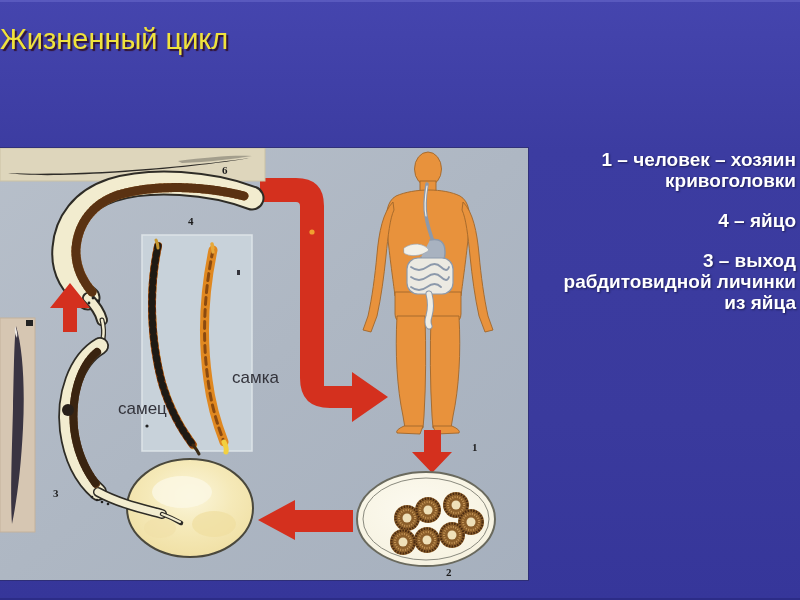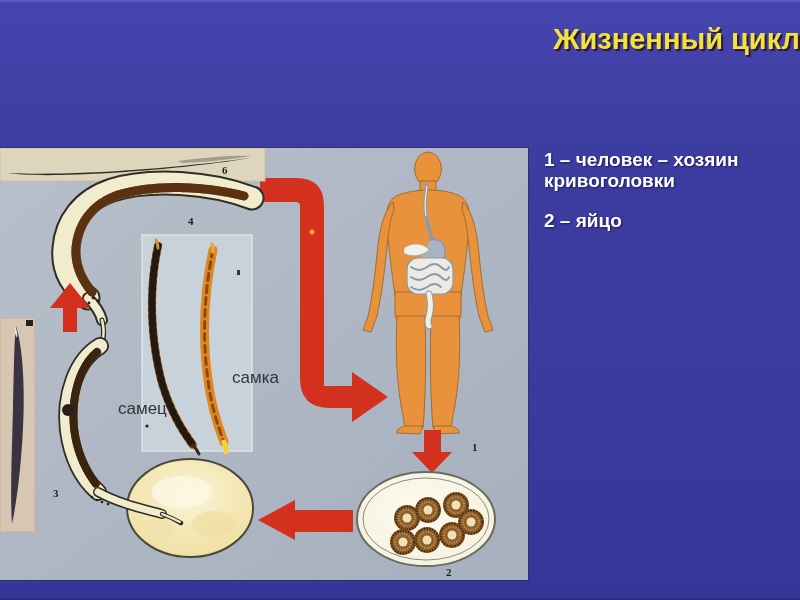--- a/index.html
+++ b/index.html
@@ -4,32 +4,32 @@
 <style>
   html,body{margin:0;padding:0;}
   body{
     width:800px;height:600px;overflow:hidden;position:relative;
     background:linear-gradient(180deg,#4545AE 0%,#3C3CA1 25%,#3A3A9D 70%,#36369A 100%);
     font-family:"Liberation Sans",sans-serif;
   }
   .slide-edge-top{position:absolute;left:0;top:0;width:800px;height:2px;background:#6A6ACC;opacity:.55;}
   .slide-edge-bottom{position:absolute;left:0;bottom:0;width:800px;height:2px;background:#26267C;opacity:.6;}
 
-  .title{position:absolute;left:0;top:22px;width:800px;text-align:right;color:#F0E33C;
-         font-weight:bold;font-size:29px;line-height:34px;
+  .title{position:absolute;left:0;top:22px;width:800px;text-align:left;color:#F0E33C;
+         font-weight:normal;font-size:29px;line-height:34px;
          text-shadow:2px 2px 1px rgba(48,14,38,.9);}
   .title div{white-space:pre;}
 
   .panel{position:absolute;left:0;top:148px;width:528px;height:432px;
          outline:1px solid rgba(40,40,90,.55);}
   .panel svg{display:block;}
 
   .legend{position:absolute;left:544px;top:149px;width:252px;color:#FFFFFF;
           font-weight:bold;font-size:19px;line-height:21px;
-          text-shadow:1px 1px 2px rgba(10,10,40,.6);}
+          text-shadow:1px 1px 2px rgba(10,10,40,.6);text-align:right;}
   .legend p{margin:0 0 19px 0;white-space:pre-line;}
 
   svg text{font-family:"Liberation Sans",sans-serif;}
   text.figno{font-family:"Liberation Serif",serif;font-weight:bold;font-size:11px;fill:#1c1c1c;}
   text.photo-label{font-size:17px;fill:#33333b;}
 </style>
 </head>
 <body>
 
 <div class="slide-edge-top"></div>
@@ -219,14 +219,17 @@
     <text class="figno" x="446" y="428">2</text>
   </g>
 
   <polygon points="258,372 295,352 295,362 353,362 353,384 295,384 295,392" fill="#D4301E"></polygon>
 </svg>
 </div>
 
 <div class="legend">
   <p>1 – человек – хозяин
 кривоголовки</p>
-  <p>2 – яйцо</p>
+  <p>4 – яйцо</p>
+  <p>3 – выход
+рабдитовидной личинки
+из яйца</p>
 </div>
 
 </body></html>

